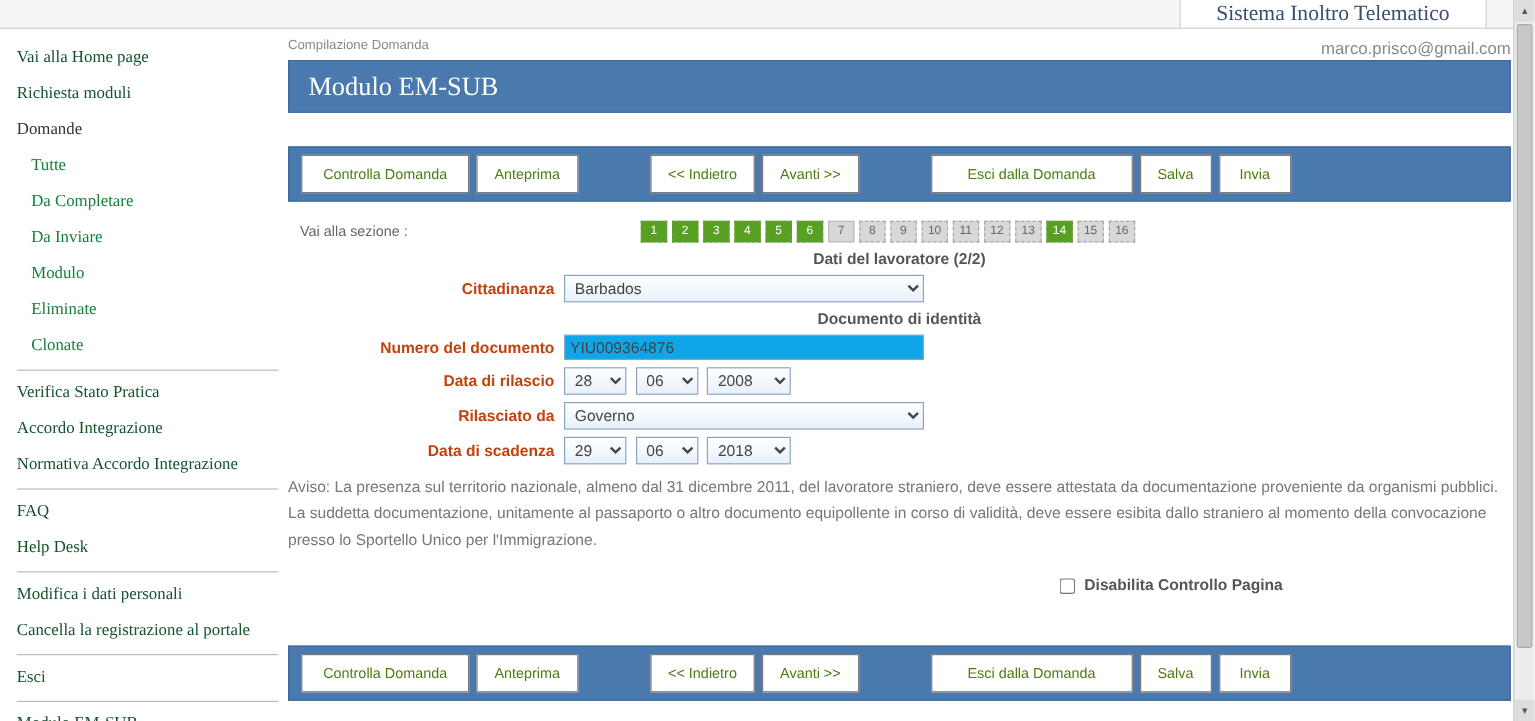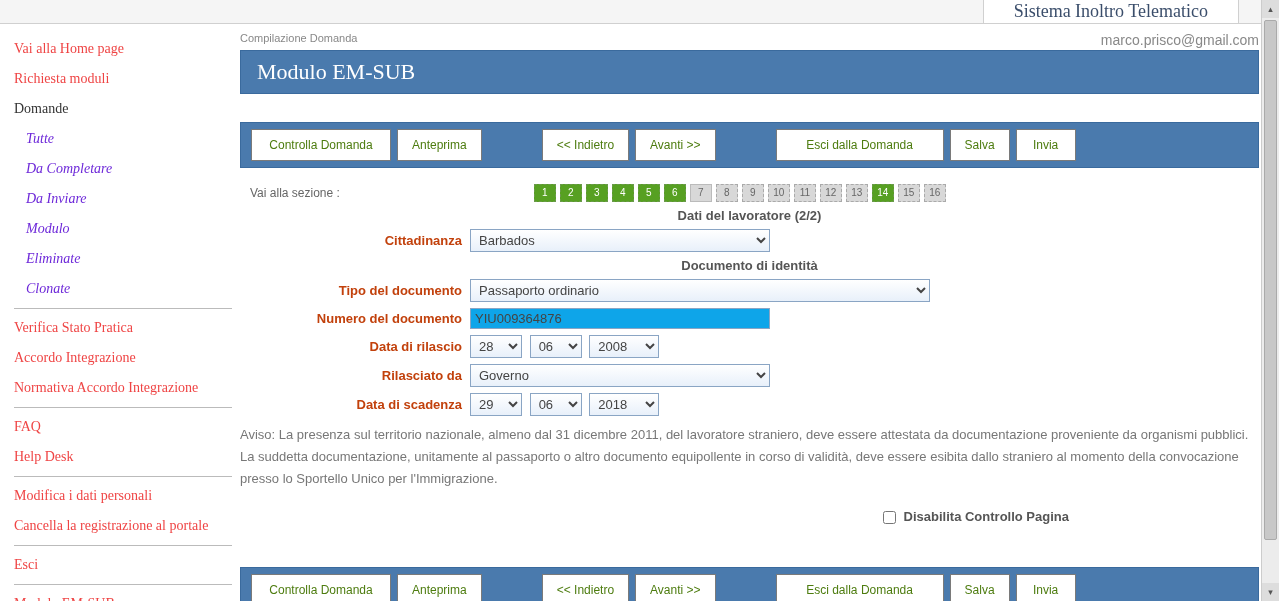--- a/index.html
+++ b/index.html
@@ -39,30 +39,29 @@
     display: flex;
     height: calc(100% - 24px);
   }
   .sidebar {
     width: 240px;
     padding: 10px 8px 10px 14px;
     font-family: Georgia, serif;
   }
   .sidebar a, .sidebar .link {
     display: block;
-    color: #ef4444;
+    color: #14532d;
     text-decoration: none;
     font-size: 14px;
     padding: 7px 0;
     cursor: pointer;
   }
   .sidebar .sub .link {
     padding-left: 12px;
-    color: #6d28d9;
-    font-style: italic;
+    color: #15803d;
   }
   .sidebar .section-expanded {
     color: #333;
   }
   .sidebar hr {
     border: none;
     border-top: 1px solid #bbb;
     margin: 4px 0;
   }
   .main {
@@ -319,28 +318,20 @@
           <div class="form-label">Cittadinanza</div>
           <div class="form-control">
             <select class="sel-wide">
               <option>Barbados</option>
             </select>
           </div>
         </div>
 
         <div class="form-heading">Documento di identità</div>
 
-        <div class="form-row">
-          <div class="form-label">Tipo del documento</div>
-          <div class="form-control">
-            <select class="sel-xwide">
-              <option>Passaporto ordinario</option>
-            </select>
-          </div>
-        </div>
 
         <div class="form-row">
           <div class="form-label">Numero del documento</div>
           <div class="form-control">
             <input type="text" class="inp-wide" value="YIU009364876" style="">
           </div>
         </div>
 
         <div class="form-row">
           <div class="form-label">Data di rilascio</div>

